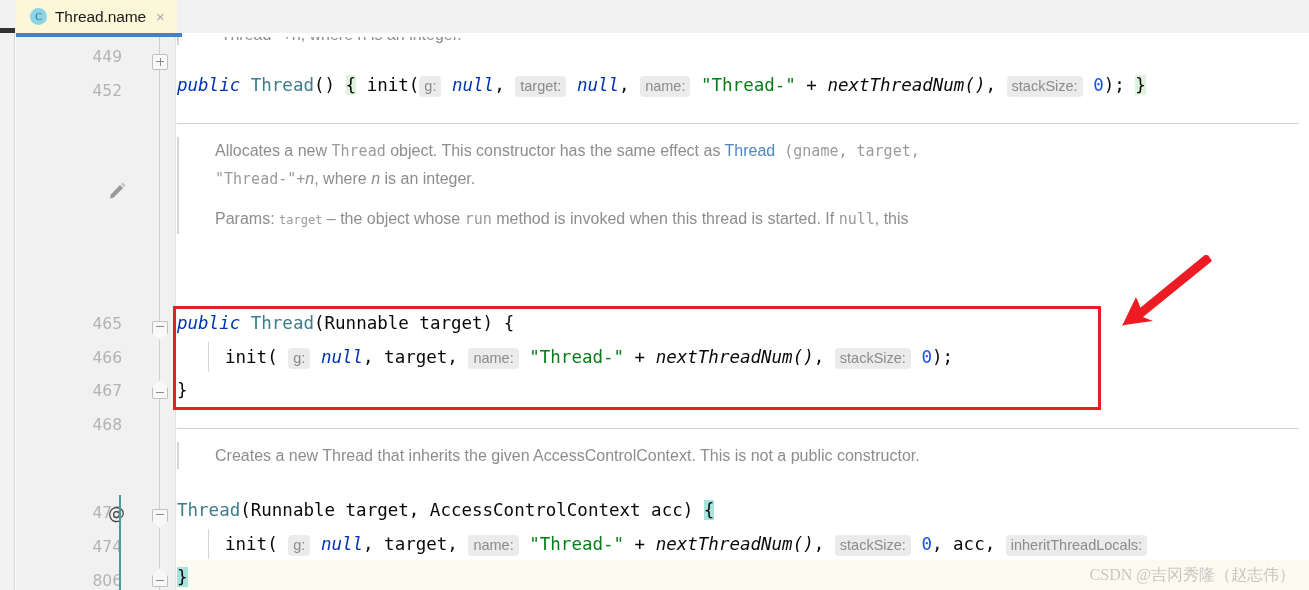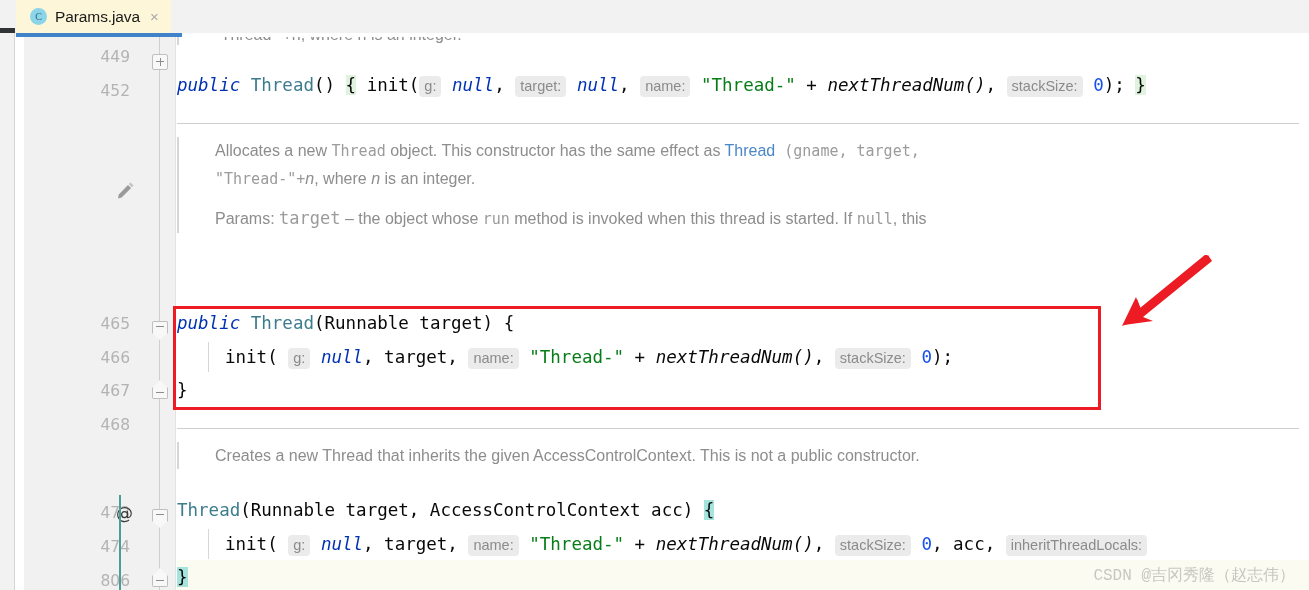--- a/index.html
+++ b/index.html
@@ -80,21 +80,20 @@
     width: 15px; height: 5px;
     background: #313335;
   }
 
   
   .gutter {
     position: absolute;
     left: 16px; top: 37px;
     width: 128px; height: 553px;
     background: #f1f1f1;
-    margin-left: 8px;
   }
   .gutter-fold-rail {
     position: absolute;
     left: 144px; top: 37px;
     width: 32px; height: 553px;
     background: #f1f1f1;
     border-right: 1px solid #e3e3e3;
   }
   .fold-line {
     position: absolute;
@@ -287,41 +286,41 @@
     left: 1100px; top: 255px;
     width: 120px; height: 100px;
   }
 
   
   .watermark {
     position: absolute;
     right: 14px; bottom: 4px;
     font-size: 16px;
     color: #c7c7c0;
-    font-family: Liberation Mono, monospace;
+    font-family: Liberation Serif, serif;
     white-space: nowrap;
   }
 
   
   .teal-bar {
     position: absolute;
     left: 119px; top: 495px;
     width: 2px; height: 95px;
     background: #4a9c96;
   }
 </style>
 </head>
 <body>
 
 <div id="app">
 
   <div class="tabbar">
     <div class="tab">
       <span class="tab-icon">C</span>
-      <span class="tab-label">Params.java</span>
+      <span class="tab-label">Thread.name</span>
       <span class="tab-close">×</span>
     </div>
   </div>
   <div class="tab-underline"></div>
 
   <div class="left-strip"></div>
   <div class="left-strip-top"></div>
 
   <div class="gutter">
     <span class="linenum" style="top:13px">449</span>
@@ -379,21 +378,21 @@
 
     <div class="docblock" style="top:100px; width:1000px">
       <div>
         <span>Allocates a new </span><span class="mono">Thread</span><span> object. This constructor has the same effect as </span><span class="link">Thread</span><span class="mono"> (gname, target,</span>
       </div>
       <div>
         <span class="mono">"Thread-"+</span><span class="it">n</span><span>, where </span><span class="it">n</span><span> is an integer.</span>
       </div>
       <div style="height:12px"></div>
       <div>
-        <span>Params: </span><span class="mono" style="font-size:17px">target</span><span> – the object whose </span><span class="mono">run</span><span> method is invoked when this thread is started. If </span><span class="mono">null</span><span>, this</span>
+        <span>Params: </span><span class="mono" style="font-size:12px">target</span><span> – the object whose </span><span class="mono">run</span><span> method is invoked when this thread is started. If </span><span class="mono">null</span><span>, this</span>
       </div>
     </div>
 
     <div class="code-line" style="top:278px"><span class="kw">public</span><span class="plain"> </span><span class="type">Thread</span><span class="plain">(Runnable target) {</span></div>
 
     <div class="code-line" style="top:312px; left:48px"><span class="plain">init(</span><span class="plain"> </span><span class="hint">g:</span><span class="plain"> </span><span class="kw">null</span><span class="plain">, target, </span><span class="hint">name:</span><span class="plain"> </span><span class="str">"Thread-"</span><span class="plain"> + </span><span class="plain italic">nextThreadNum()</span><span class="plain">, </span><span class="hint">stackSize:</span><span class="plain"> </span><span class="num">0</span><span class="plain">);</span></div>
     <div style="position:absolute; left:31px; top:305px; width:1px; height:30px; background:#d6d6d6;"></div>
 
     <div class="code-line" style="top:345px"><span class="plain">}</span></div>
 

